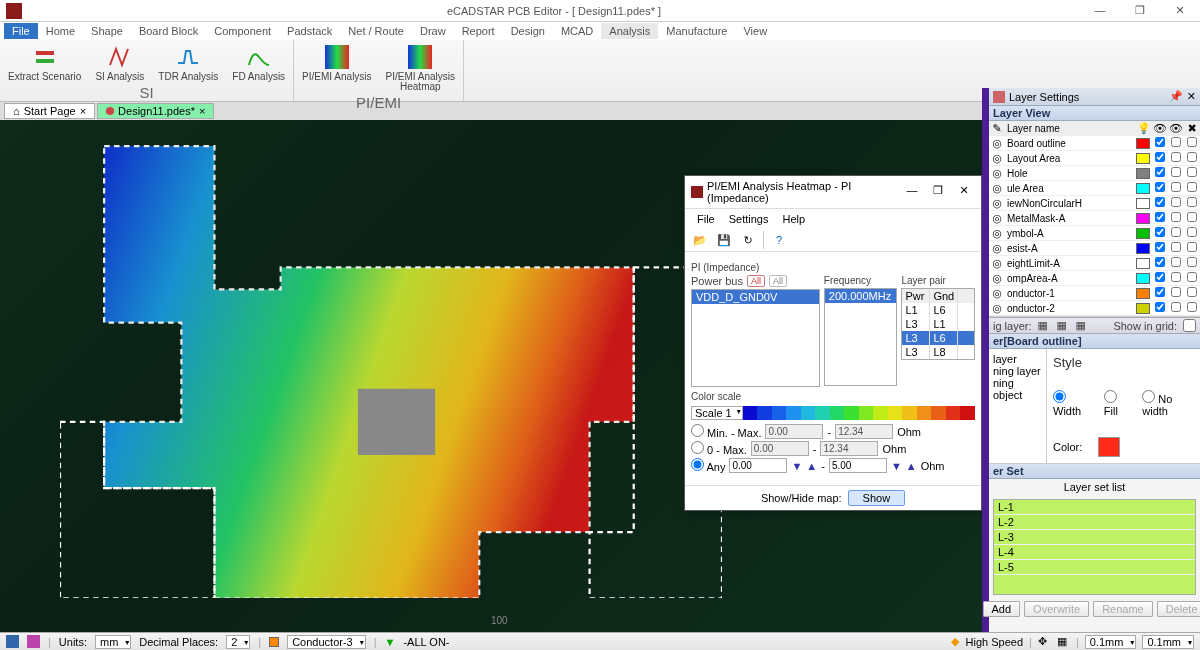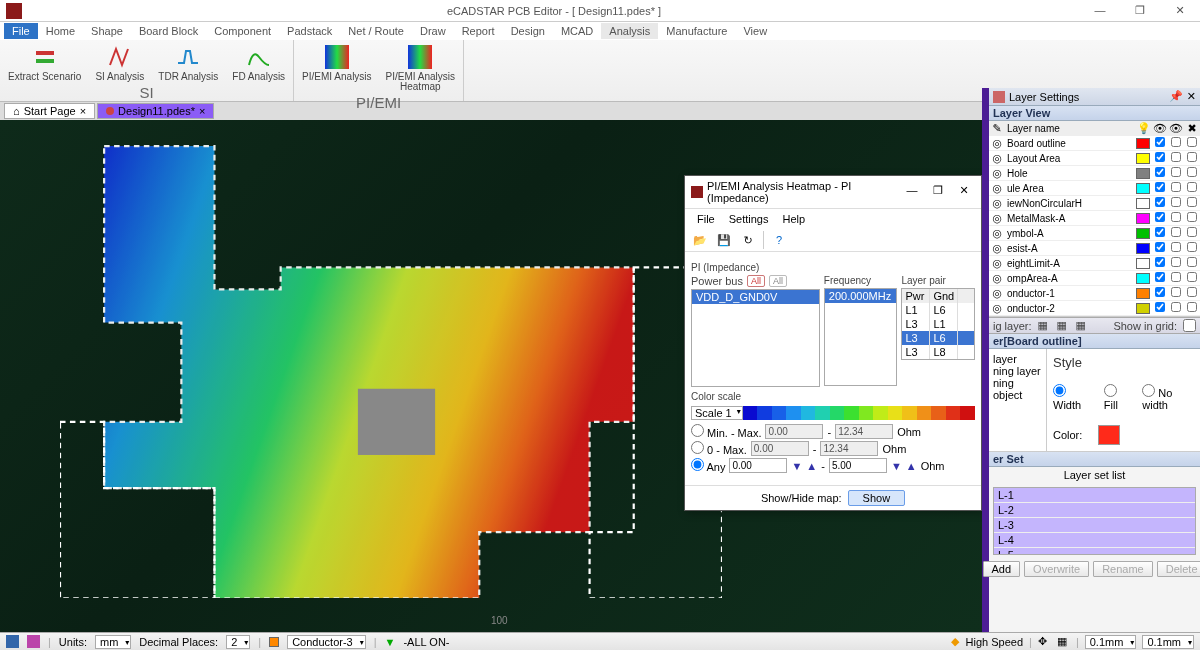--- a/index.html
+++ b/index.html
@@ -15,21 +15,21 @@
 .menubar .active{background:#e8e8e8}
 .ribbon{height:62px;background:linear-gradient(#f8f8f8,#eee);border-bottom:1px solid #bbb;display:flex}
 .rib-group{border-right:1px solid #ccc;padding:2px 6px;display:flex;flex-direction:column;align-items:center}
 .rib-items{display:flex;gap:10px}
 .rib-item{display:flex;flex-direction:column;align-items:center;padding:2px;gap:2px}
 .rib-icon{width:26px;height:26px;display:flex;align-items:center;justify-content:center}
 .rib-lbl{font-size:10px;text-align:center;color:#444;line-height:10px}
 .rib-cap{font-size:15px;color:#666;margin-top:auto}
 .tabstrip{height:18px;background:#ddd;display:flex;align-items:center;padding:0 4px}
 .doctab{background:#fff;border:1px solid #aaa;padding:1px 8px;display:flex;align-items:center;gap:4px;margin-right:2px}
-.doctab.act{background:#8b5cf6}
+.doctab.act{background:#86efac}
 .canvas{position:absolute;top:120px;left:0;right:218px;bottom:18px;background:#1d1d1d}
 .pcb-bg{width:100%;height:100%;position:relative;background:linear-gradient(135deg,#0e2a1a 0%,#0a2014 40%,#0f2e1c 100%)}
 .heatmap{position:absolute;top:15px;left:60px;right:260px;bottom:95px}
 .status{position:absolute;bottom:0;left:0;right:0;height:18px;background:linear-gradient(#f4f4f4,#e4e4e4);border-top:1px solid #aaa;display:flex;align-items:center;padding:0 6px;gap:8px}
 .status .sep{color:#aaa}
 .status-r{margin-left:auto;display:flex;gap:6px;align-items:center}
 .mini-combo{border:1px solid #aaa;background:#fff;padding:0 12px 0 4px;position:relative;height:14px;line-height:13px}
 .mini-combo:after{content:"▾";position:absolute;right:1px;top:0;font-size:8px}
 
 .panel{position:absolute;top:88px;right:0;width:218px;bottom:18px;background:#f4f4f4;border-left:7px solid #4c1d95;display:flex;flex-direction:column}
@@ -37,25 +37,25 @@
 .subhdr{background:linear-gradient(#d8e2f2,#c5d3ea);padding:1px 4px;font-weight:bold;color:#235;border-bottom:1px solid #9ab}
 .layer-tbl{background:#fff;border-bottom:1px solid #ccc}
 .layer-hdr,.layer-row{display:flex;align-items:center;height:15px;border-bottom:1px solid #eee}
 .layer-hdr{background:#eee;font-size:9px}
 .lc-ico{width:16px;text-align:center}
 .lc-name{flex:1;padding-left:2px;overflow:hidden;font-size:10px}
 .lc-sw{width:14px;height:11px;margin:0 2px;border:1px solid #666}
 .lc-chk{width:16px;text-align:center}
 .lc-chk input{width:10px;height:10px}
 .panel-sec{background:#fff;padding:4px;border-bottom:1px solid #ccc}
-.style-box{display:flex;flex-direction:column;gap:14px;padding:6px}
+.style-box{display:flex;flex-direction:column;gap:20px;padding:6px}
 .style-title{font-size:13px;color:#333}
 .radio-row{display:flex;gap:12px}
 .color-sw{width:22px;height:20px;border:1px solid #999}
-.lset-list{background:#c4b5fd;border:1px solid #aaa;margin:4px;height:68px;overflow:auto}
+.lset-list{background:#bef264;border:1px solid #aaa;margin:4px;height:96px;overflow:auto}
 .lset-row{padding:1px 4px;border-bottom:1px solid #eee}
 .lset-btns{display:flex;gap:4px;justify-content:center;padding:2px}
 .sbtn{border:1px solid #aaa;background:linear-gradient(#fefefe,#e8e8e8);padding:1px 8px;border-radius:1px}
 
 .dlg{position:absolute;top:175px;left:684px;width:298px;background:#fff;border:1px solid #555;box-shadow:2px 2px 8px rgba(0,0,0,.3)}
 .dlg-title{background:#fff;padding:4px 6px;display:flex;align-items:center;gap:4px;border-bottom:1px solid #ddd}
 .dlg-title-txt{flex:1;font-size:11px}
 .dlg-title-btn{width:22px;height:18px;text-align:center;border:1px solid transparent}
 .dlg-menu{display:flex;gap:2px;padding:2px 6px}
 .dlg-menu span{padding:2px 6px}

